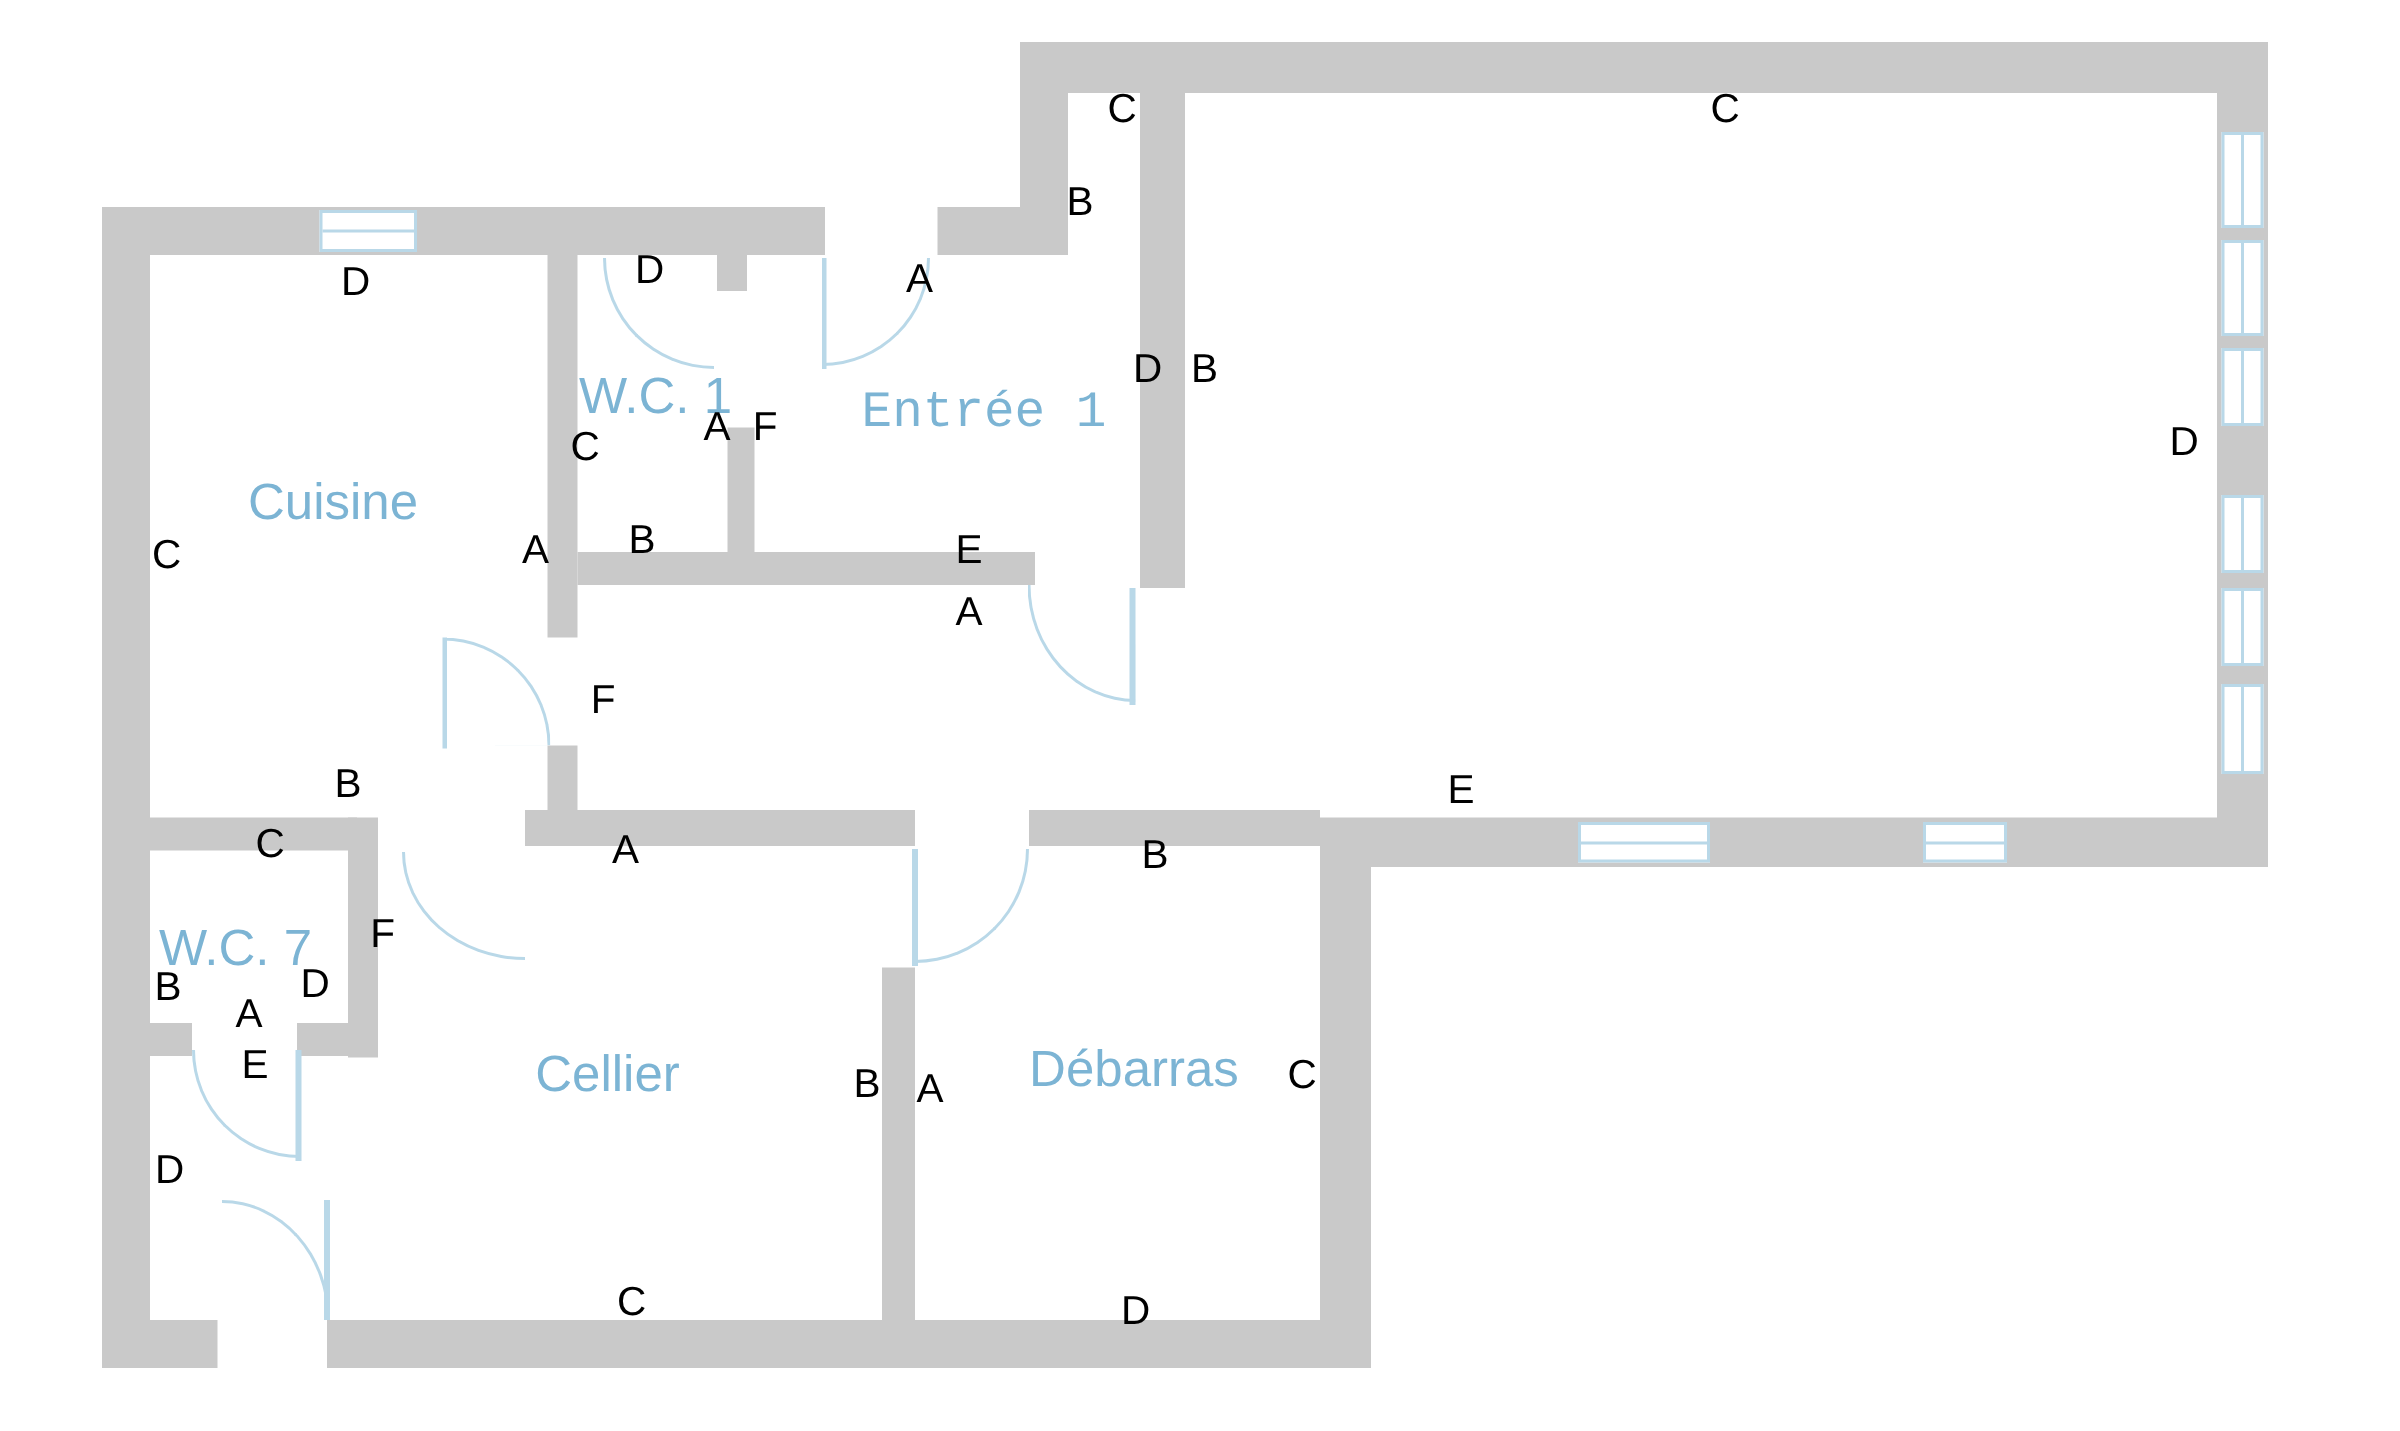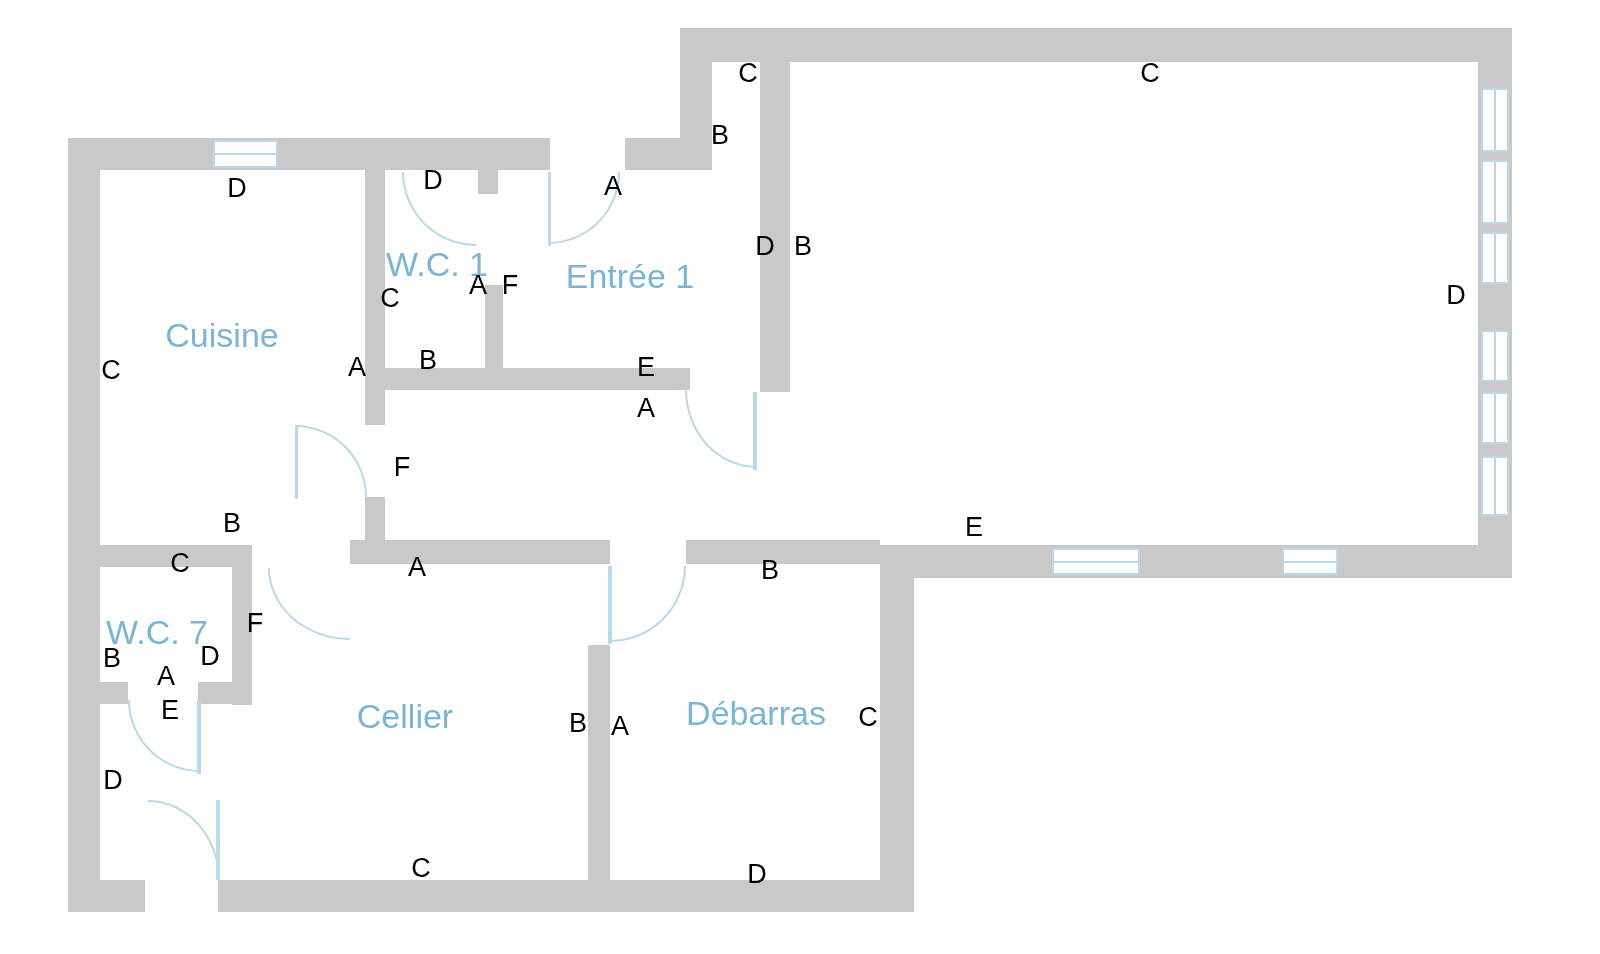--- a/index.html
+++ b/index.html
@@ -98,21 +98,21 @@
     <div class="door arc-tr" style="left: 128px; top: 700px; width: 72px; height: 72px;"></div>
     <div class="door arc-bl" style="left: 148px; top: 800px; width: 72px; height: 80px;"></div>
     <div class="leaf" style="left: 753px; top: 392px; width: 4px; height: 78px;"></div>
     <div class="leaf" style="left: 548px; top: 172px; width: 3px; height: 74px;"></div>
     <div class="leaf" style="left: 295px; top: 425px; width: 3px; height: 74px;"></div>
     <div class="leaf" style="left: 608px; top: 566px; width: 4px; height: 78px;"></div>
     <div class="leaf" style="left: 197px; top: 700px; width: 4px; height: 74px;"></div>
     <div class="leaf" style="left: 216px; top: 800px; width: 4px; height: 80px;"></div>
     <div class="room-label" style="left: 222px; top: 335px;">Cuisine</div>
     <div class="room-label" style="left: 437px; top: 264px;">W.C. 1</div>
-    <div class="room-label" style="left: 630px; top: 276px;">Entrée 1</div>
+    <div class="room-label" style="left: 656px; top: 276px; font-family: Liberation Mono, monospace;">Entrée 1</div>
     <div class="room-label" style="left: 157px; top: 632px;">W.C. 7</div>
     <div class="room-label" style="left: 405px; top: 716px;">Cellier</div>
     <div class="room-label" style="left: 756px; top: 713px;">Débarras</div>
     <div class="wall-label" style="left: 748px; top: 73px;">C</div>
     <div class="wall-label" style="left: 1150px; top: 73px;">C</div>
     <div class="wall-label" style="left: 720px; top: 135px;">B</div>
     <div class="wall-label" style="left: 613px; top: 186px;">A</div>
     <div class="wall-label" style="left: 433px; top: 180px;">D</div>
     <div class="wall-label" style="left: 237px; top: 188px;">D</div>
     <div class="wall-label" style="left: 765px; top: 246px;">D</div>

